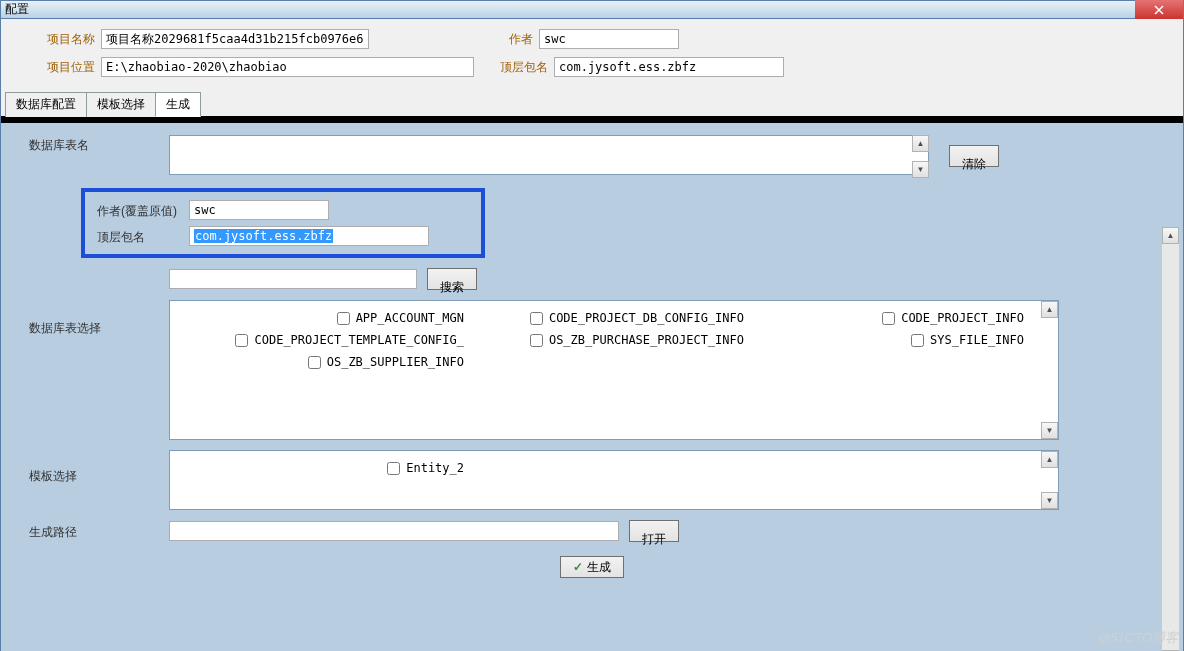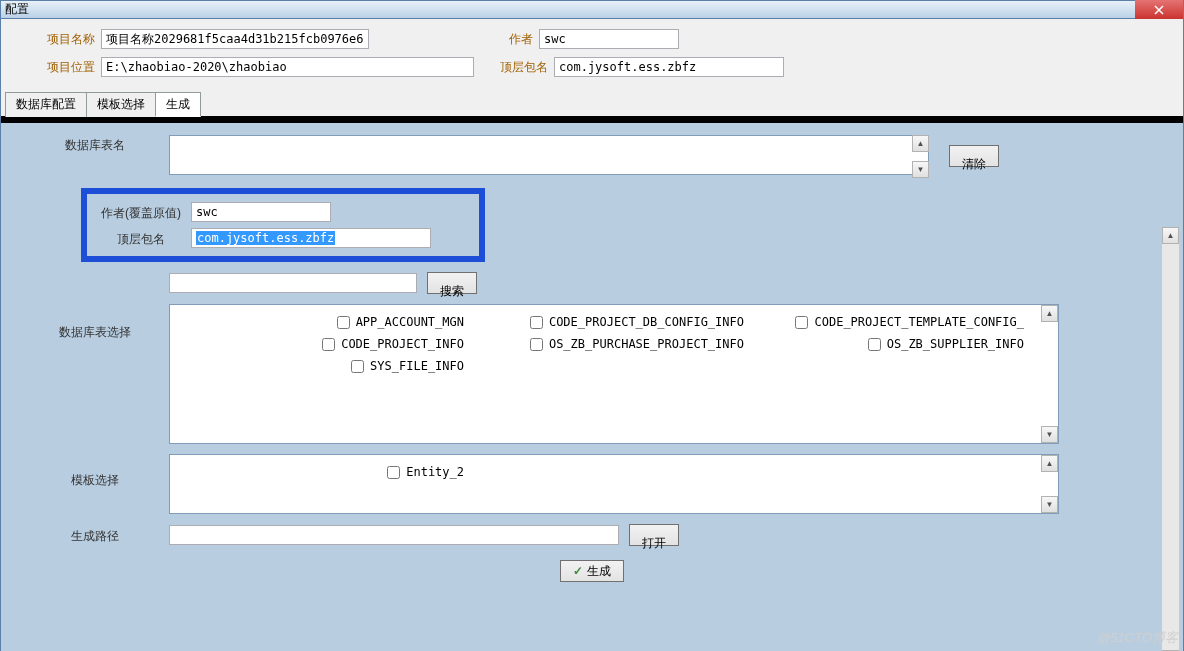--- a/index.html
+++ b/index.html
@@ -12,24 +12,24 @@
 .top-form { padding: 10px 20px 6px 20px; display: flex; flex-wrap: wrap; }
 .form-row { display: flex; align-items: center; margin-bottom: 8px; width: 100%; }
 .label { text-align: right; color: #a16207; padding-right: 6px; }
 .label.w80 { width: 80px; }
 .input { border: 1px solid #abadb3; background: #fff; height: 20px; padding: 0 4px; font-family: "Consolas", monospace; font-size: 12px; }
 .tabs { display: flex; border-bottom: 7px solid #000000; padding-left: 4px; margin-top: 0; }
 .tab { border: 1px solid #919b9c; border-bottom: none; padding: 3px 10px; background: #f0f0f0; margin-right: -1px; cursor: pointer; font-size: 12px; position: relative; top: 1px; }
 .tab.active { background: #fff; border-bottom: 1px solid #fff; }
 .tab-content { background: #b8cde0; padding: 12px 28px; height: 548px; position: relative; }
 .field-row { display: flex; align-items: flex-start; margin-bottom: 10px; }
-.field-label { width: 140px; text-align: center; padding-right: 8px; padding-top: 2px; color: #333; }
+.field-label { width: 140px; text-align: left; padding-right: 8px; padding-top: 2px; color: #333; }
 .textarea { border: 1px solid #7f9db9; background: #fff; width: 760px; height: 40px; resize: none; font-family: monospace; font-size: 12px; padding: 4px; }
 .btn { border: 1px solid #707070; background: linear-gradient(to bottom, #f2f2f2, #e3e3e3); padding: 10px 12px; cursor: pointer; height: 22px; font-size: 12px; font-family: inherit; }
-.red-box { border: 6px solid #1d4ed8; padding: 8px 12px; margin-left: 52px; width: 404px; margin-bottom: 10px; position: relative; }
+.red-box { border: 4px solid #1d4ed8; padding: 8px 12px; margin-left: 52px; width: 404px; margin-bottom: 10px; position: relative; }
 .red-box .field-row { margin-bottom: 6px; align-items: center; }
 .red-box .field-label { width: 92px; }
 .selected-text { background: #3399ff; color: #fff; padding: 0 1px; }
 .arrow-svg { position: absolute; left: 470px; top: 218px; pointer-events: none; }
 .annotation { position: absolute; left: 710px; top: 225px; color: #e30000; font-size: 18px; }
 .panel { border: 1px solid #7f9db9; background: #fff; padding: 10px 14px; width: 890px; position: relative; }
 .panel-list { display: flex; flex-wrap: wrap; }
 .check-item { display: flex; align-items: center; width: 280px; margin-bottom: 8px; font-family: "Consolas", monospace; font-size: 12px; justify-content: flex-end; }
 .check-item input { margin-right: 6px; }
 .scroll-btns { position: absolute; right: 0; top: 0; width: 17px; height: 100%; display: flex; flex-direction: column; justify-content: space-between; }
@@ -124,37 +124,37 @@
               <label class="check-item">
                 <input type="checkbox" style="">
                 <span>APP_ACCOUNT_MGN</span>
               </label>
               <label class="check-item">
                 <input type="checkbox" style="">
                 <span>CODE_PROJECT_DB_CONFIG_INFO</span>
               </label>
               <label class="check-item">
                 <input type="checkbox" style="">
+                <span>CODE_PROJECT_INFO</span>
+              </label>
+              <label class="check-item">
+                <input type="checkbox" style="">
                 <span>CODE_PROJECT_TEMPLATE_CONFIG_</span>
               </label>
               <label class="check-item">
                 <input type="checkbox" style="">
-                <span>CODE_PROJECT_INFO</span>
-              </label>
-              <label class="check-item">
-                <input type="checkbox" style="">
                 <span>OS_ZB_PURCHASE_PROJECT_INFO</span>
               </label>
               <label class="check-item">
                 <input type="checkbox" style="">
+                <span>SYS_FILE_INFO</span>
+              </label>
+              <label class="check-item">
+                <input type="checkbox" style="">
                 <span>OS_ZB_SUPPLIER_INFO</span>
-              </label>
-              <label class="check-item">
-                <input type="checkbox" style="">
-                <span>SYS_FILE_INFO</span>
               </label>
             </div>
           <div class="scroll-btns">
             <div class="scroll-btn">▲</div>
             <div class="scroll-btn">▼</div>
           </div>
         </div>
       </div>
 
       <div class="field-row">

